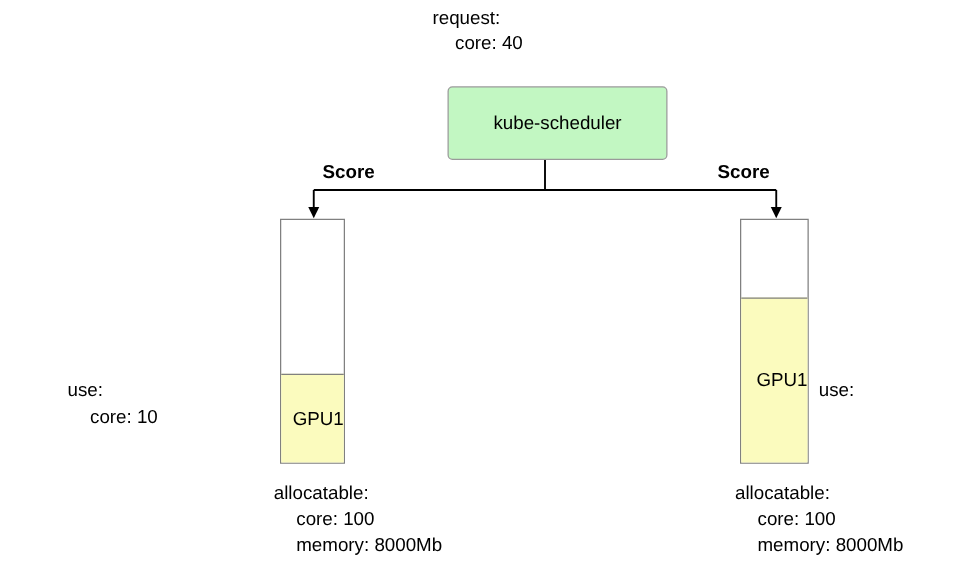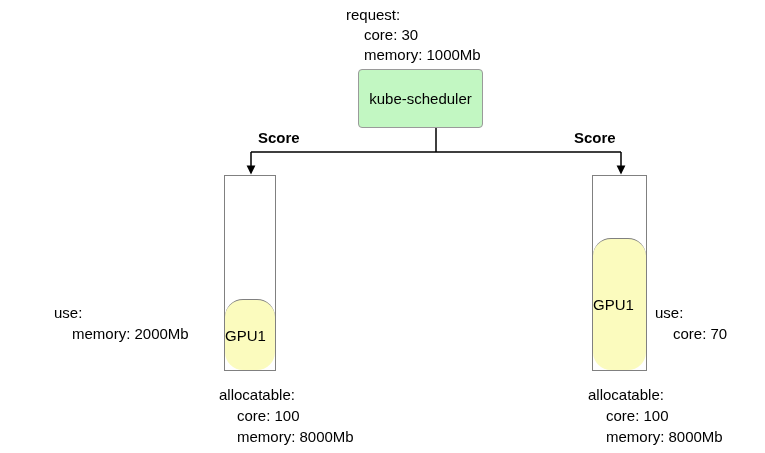--- a/index.html
+++ b/index.html
@@ -11,60 +11,59 @@
     font-size:15px;
     color:#000000;
     overflow:hidden;
     margin-left:48px;
   }
   .lines{position:absolute;left:0;top:0;width:765px;height:453px;pointer-events:none;}
   .tb{position:absolute;line-height:21px;white-space:nowrap;}
   .tb .indent{margin-left:18px;}
   .tb-request{line-height:20px;}
   .scheduler{
-    position:absolute;left:310px;top:69px;width:125px;height:59px;
+    position:absolute;left:310px;top:69px;width:176px;height:59px;
     background:var(--scheduler-fill,#c2f7c2);
     border:1px solid var(--scheduler-border,#9a9a9a);
     border-radius:4px;
     box-sizing:border-box;
     display:flex;align-items:center;justify-content:center;text-align:right;
   }
   .score{position:absolute;white-space:nowrap;font-weight:bold;}
   .node{
     position:absolute;top:175px;height:196px;
     background:#ffffff;
     border:1px solid var(--box-border,#808080);
     box-sizing:border-box;
   }
   .node-left{left:176px;width:52px;}
   .node-right{left:544px;width:55px;}
   .gpu-fill{
     position:absolute;left:0;right:0;bottom:0;
     background:var(--gpu-fill,#fbfbbe);
     border-top:1px solid var(--box-border,#808080);
-    display:flex;align-items:center;justify-content:flex-start;border-radius:18px;
+    display:flex;align-items:center;justify-content:flex-end;
   }
   .gpu-fill-left{height:70px;}
   .gpu-fill-right{height:131px;}
 </style>
 </head>
 <body>
 
 <div class="canvas">
 
   <svg class="lines" viewBox="0 0 765 453">
     <path d="M388 128 L388 152 M203 152 L573 152 M203 152 L203 166 M573 152 L573 166" stroke="#000000" stroke-width="1.5" fill="none"></path>
     <polygon points="203,174.5 198.6,165.5 207.4,165.5" fill="#000000"></polygon>
     <polygon points="573,174.5 568.6,165.5 577.4,165.5" fill="#000000"></polygon>
   </svg>
 
   <div class="tb tb-request" style="left:298px;top:5px">
     <div>request:</div>
-    <div class="indent">core: 30</div>
-    <div class="indent">memory: 1000Mb</div>
+    <div class="indent">core: 40</div>
   </div>
 
   <div class="scheduler">
     <span>kube-scheduler</span>
   </div>
 
   <div class="score" style="left:210px;top:129px">Score</div>
   <div class="score" style="left:526px;top:129px">Score</div>
 
   <div class="node node-left">
@@ -74,26 +73,25 @@
   </div>
 
   <div class="node node-right">
     <div class="gpu-fill gpu-fill-right">
       <span>GPU1</span>
     </div>
   </div>
 
   <div class="tb" style="left:6px;top:302px">
     <div>use:</div>
-    <div class="indent">memory: 2000Mb</div>
+    <div class="indent">core: 10</div>
   </div>
 
   <div class="tb" style="left:607px;top:302px">
     <div>use:</div>
-    <div class="indent">core: 70</div>
   </div>
 
   <div class="tb" style="left:171px;top:384px">
     <div>allocatable:</div>
     <div class="indent">core: 100</div>
     <div class="indent">memory: 8000Mb</div>
   </div>
 
   <div class="tb" style="left:540px;top:384px">
     <div>allocatable:</div>

